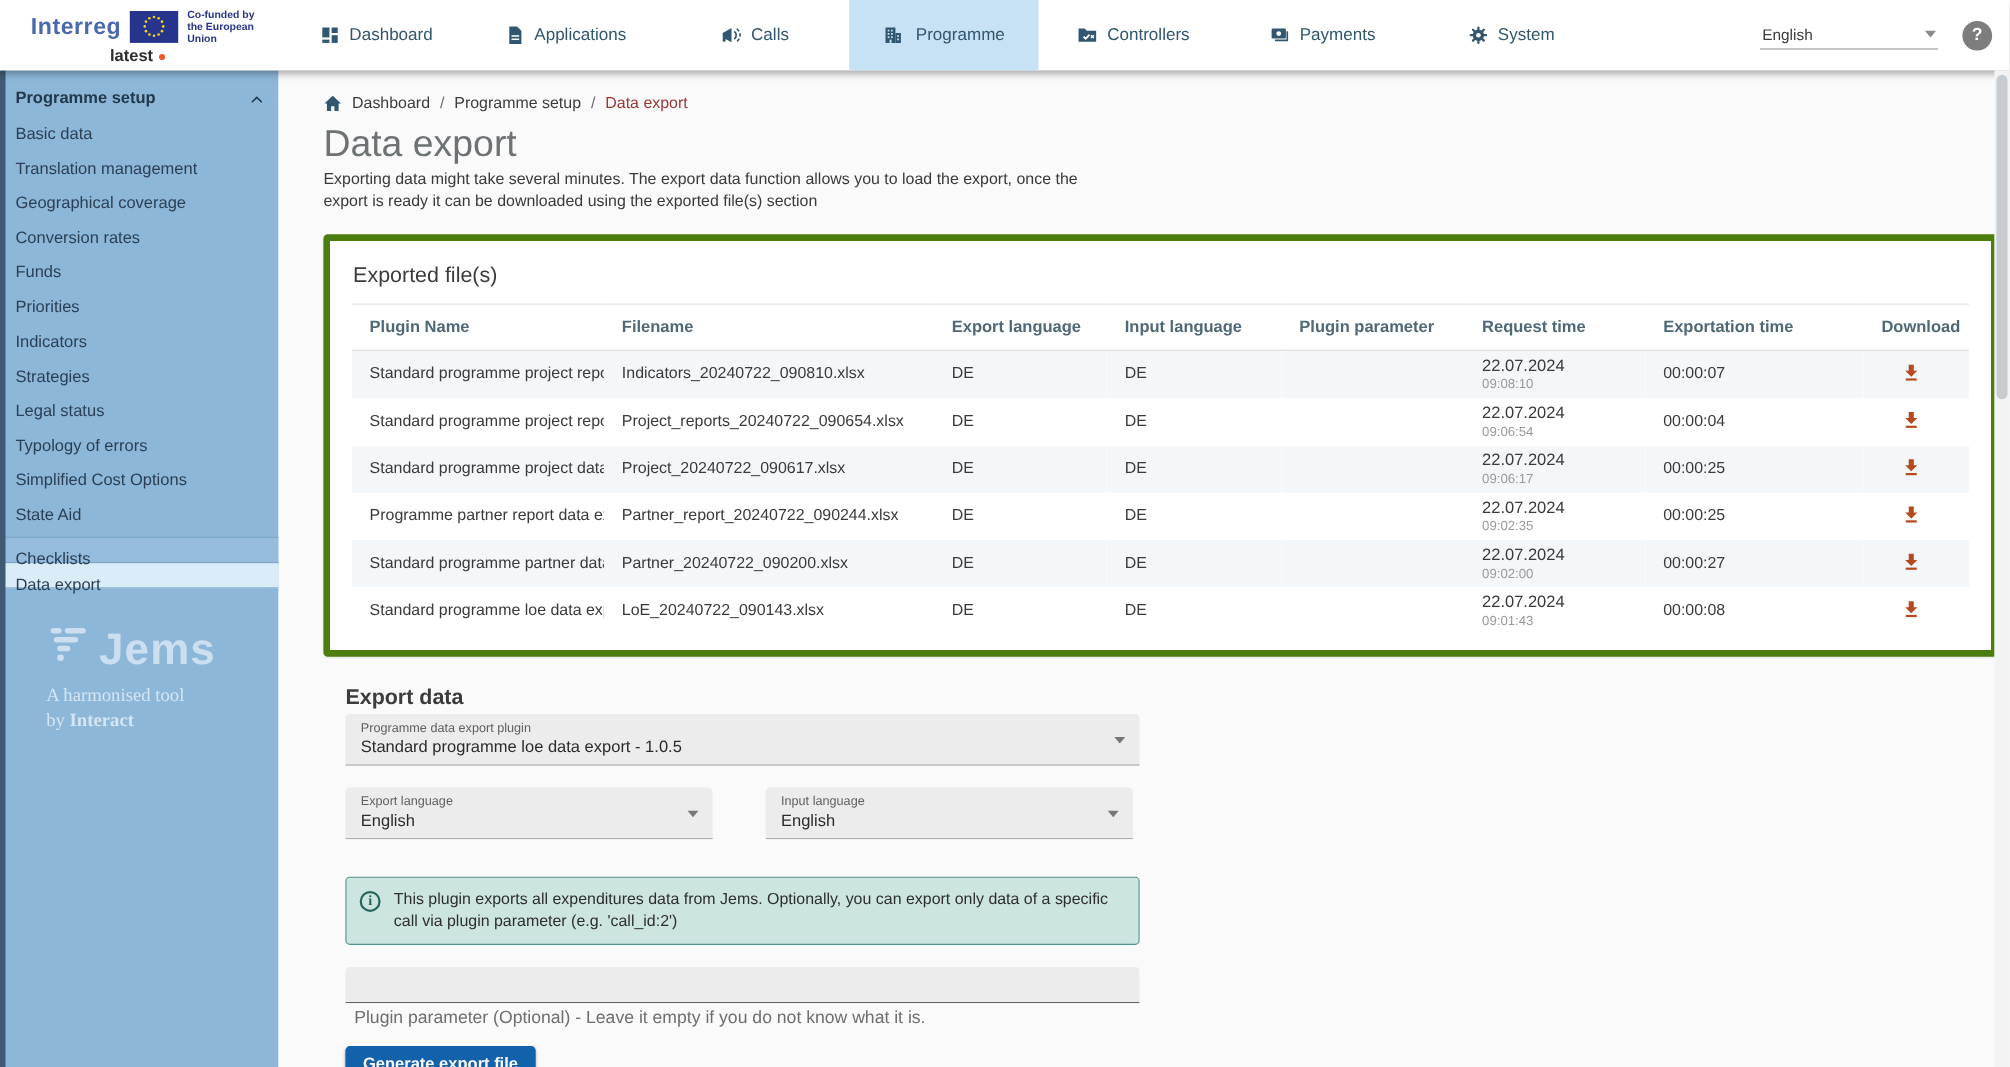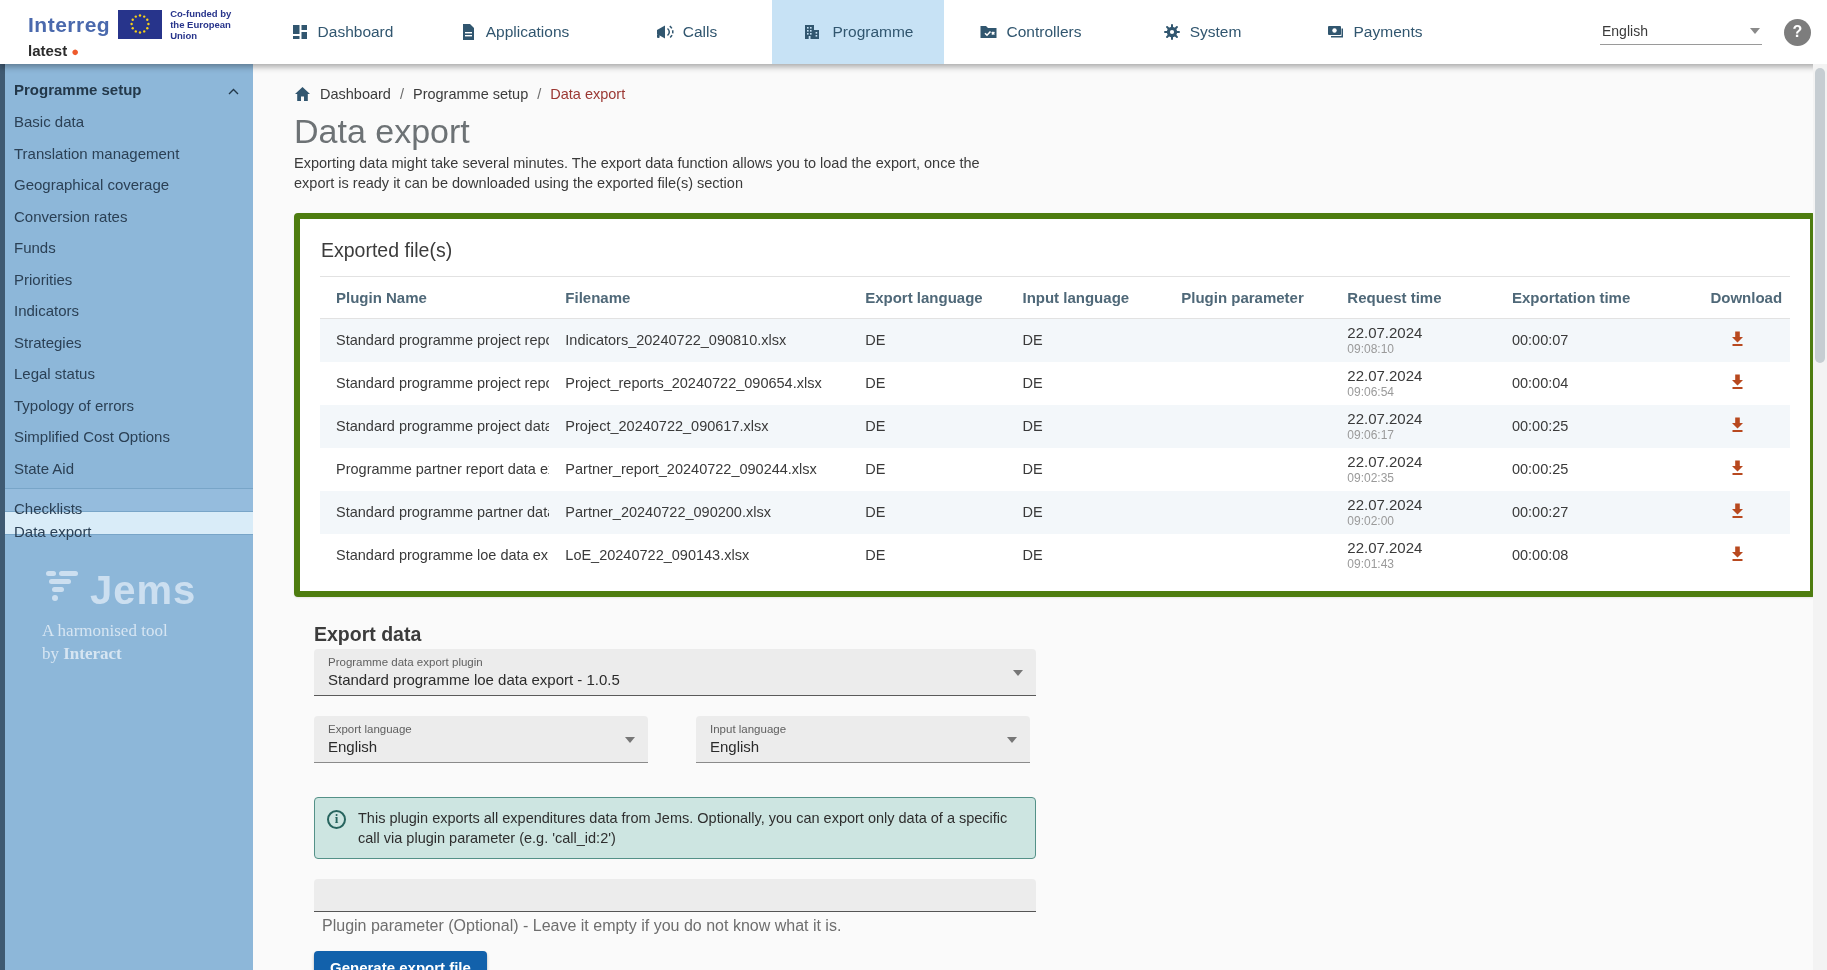--- a/index.html
+++ b/index.html
@@ -7,21 +7,21 @@
   body { font-family:"Liberation Sans", sans-serif; background:#fafafa; position:relative; }
 
   
   .header { position:absolute; top:0; left:0; right:0; height:64px; background:#fff;
             display:flex; align-items:center; z-index:20; box-shadow:0 3px 6px rgba(0,0,0,0.32); }
   .logo-area { width:232px; flex:none; padding-left:28px; position:relative; height:100%; }
   .logo-top { display:flex; align-items:center; gap:8px; margin-top:8px; }
   .interreg { font-size:21px; font-weight:700; color:#4a69ad; letter-spacing:0.5px; }
   .eu-flag { width:44px; height:29px; background:#27348b; position:relative; flex:none; }
   .cofunded { font-size:9.5px; line-height:11px; font-weight:700; color:#27348b; }
-  .latest-line { margin-top:1px; font-size:15px; font-weight:600; color:#2b2b2b; }
+  .latest-line { margin-top:1px; margin-left:72px; font-size:15px; font-weight:600; color:#2b2b2b; }
   .latest-dot { color:#ee5a2c; font-size:13px; }
 
   .nav { display:flex; margin-left:24px; height:100%; }
   .nav-item { width:172px; height:100%; display:flex; align-items:center; justify-content:center;
               gap:9px; cursor:pointer; color:#31566f; font-size:15.5px; }
   .nav-item.active { background:#c7e2f5;gap:12px; }
   .nav-icon { display:flex; align-items:center; }
   .nav-icon svg { display:block; }
 
   .hdr-right { margin-left:auto; display:flex; align-items:center; padding-right:16px; }
@@ -202,42 +202,42 @@
         <svg width="19" height="18" viewBox="0 0 19 18" fill="#31566f">
           <path d="M1.5 3h5.5l2 2h8.5v10h-16z"></path>
           <path d="M6 10.2l2 2 3.5-3.7" fill="none" stroke="#fff" stroke-width="1.6"></path>
           <path d="M12.8 9l2.6 2.6M15.4 9l-2.6 2.6" stroke="#fff" stroke-width="1.4"></path>
         </svg>
       </span>
       <span class="nav-label">Controllers</span>
     </div>
     <div class="nav-item">
       <span class="nav-icon">
+        <svg width="19" height="18" viewBox="0 0 19 18" fill="#31566f">
+          <rect x="2" y="3" width="13" height="9" rx="1"></rect>
+          <circle cx="8.5" cy="7.5" r="2.2" fill="#fff"></circle>
+          <path d="M5 14.5h12v-9h-1.5v7.5H5z"></path>
+        </svg>
+      </span>
+      <span class="nav-label">Payments</span>
+    </div>
+    <div class="nav-item">
+      <span class="nav-icon">
         <svg width="18" height="18" viewBox="0 0 18 18">
           <g fill="#31566f">
             <rect x="8" y="1" width="2" height="16" rx="1"></rect>
             <rect x="8" y="1" width="2" height="16" rx="1" transform="rotate(45 9 9)"></rect>
             <rect x="8" y="1" width="2" height="16" rx="1" transform="rotate(90 9 9)"></rect>
             <rect x="8" y="1" width="2" height="16" rx="1" transform="rotate(135 9 9)"></rect>
             <circle cx="9" cy="9" r="5.2"></circle>
           </g>
           <circle cx="9" cy="9" r="2.1" fill="#fff"></circle>
         </svg>
       </span>
       <span class="nav-label">System</span>
-    </div>
-    <div class="nav-item">
-      <span class="nav-icon">
-        <svg width="19" height="18" viewBox="0 0 19 18" fill="#31566f">
-          <rect x="2" y="3" width="13" height="9" rx="1"></rect>
-          <circle cx="8.5" cy="7.5" r="2.2" fill="#fff"></circle>
-          <path d="M5 14.5h12v-9h-1.5v7.5H5z"></path>
-        </svg>
-      </span>
-      <span class="nav-label">Payments</span>
     </div>
   </div>
 
   <div class="hdr-right">
     <div class="lang-select">
       <span>English</span>
       <span class="lang-arrow"></span>
     </div>
     <div class="help-btn">?</div>
   </div>

